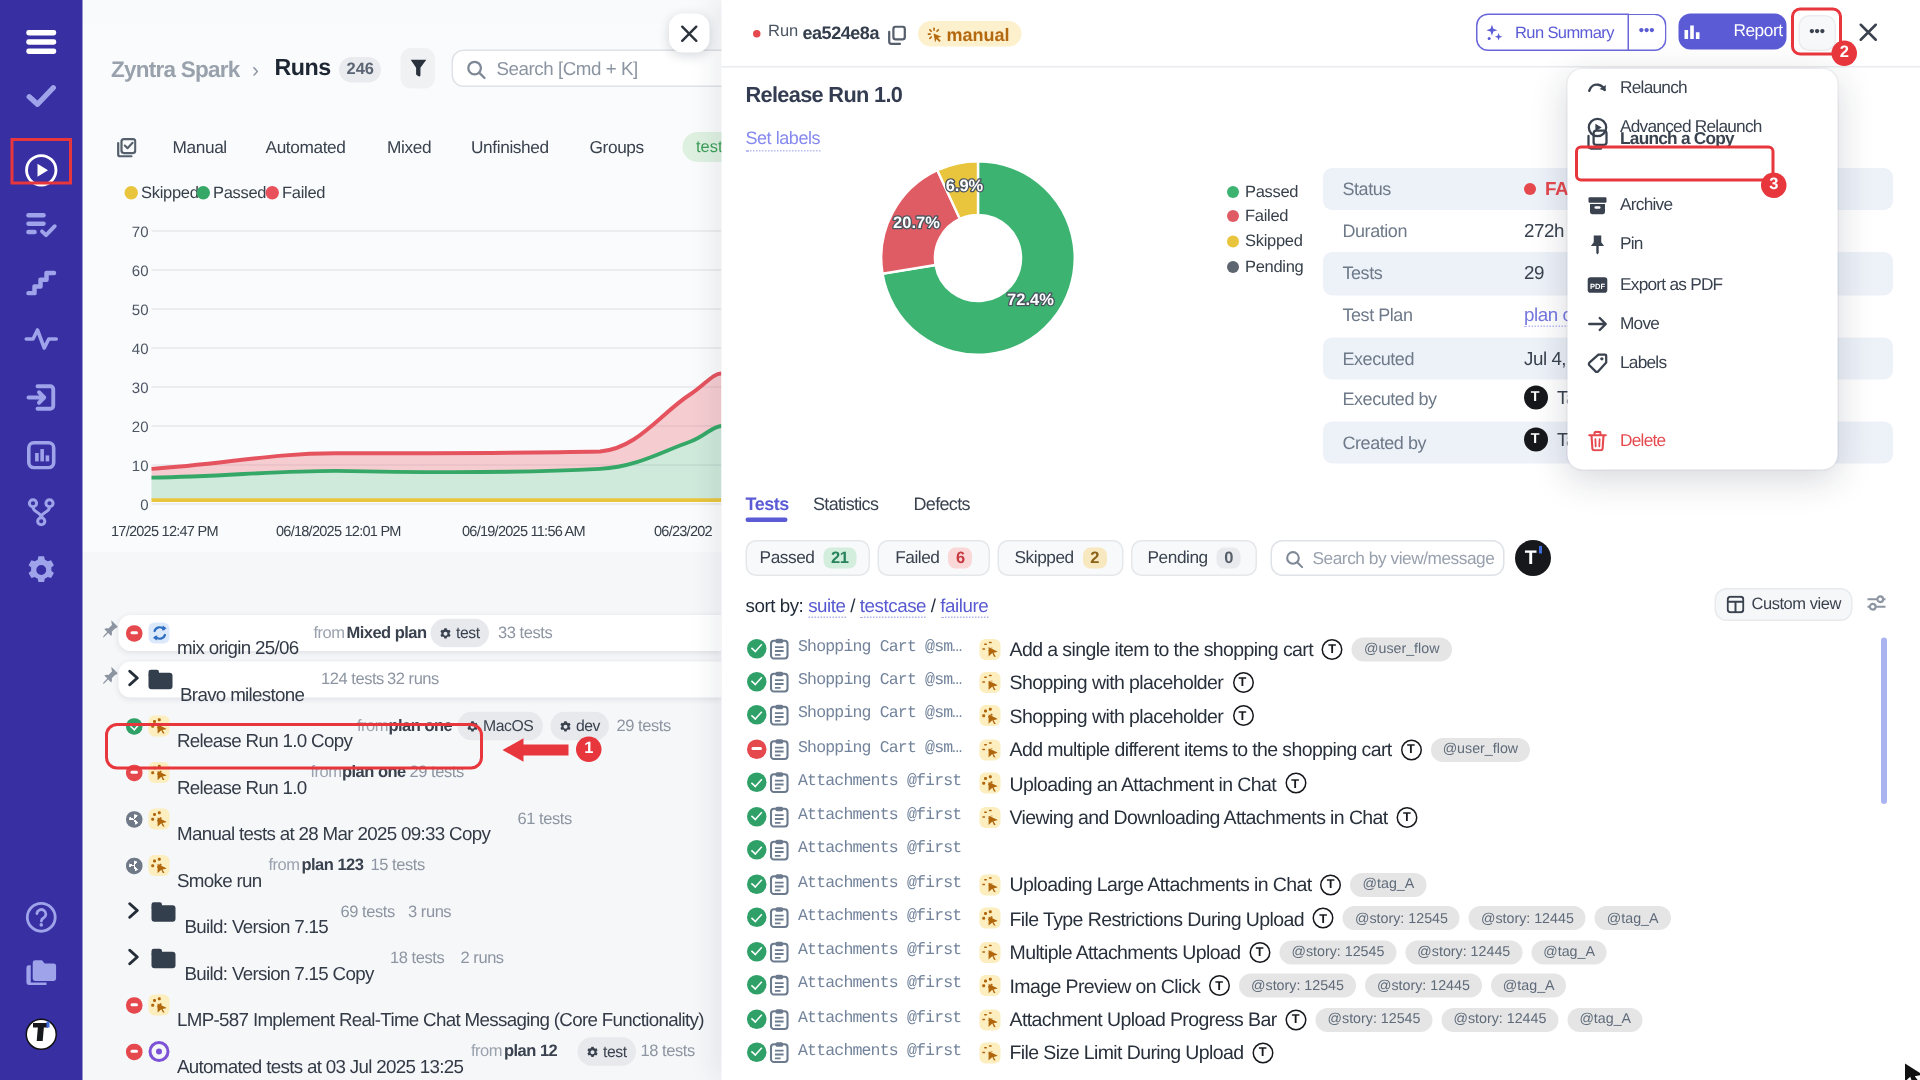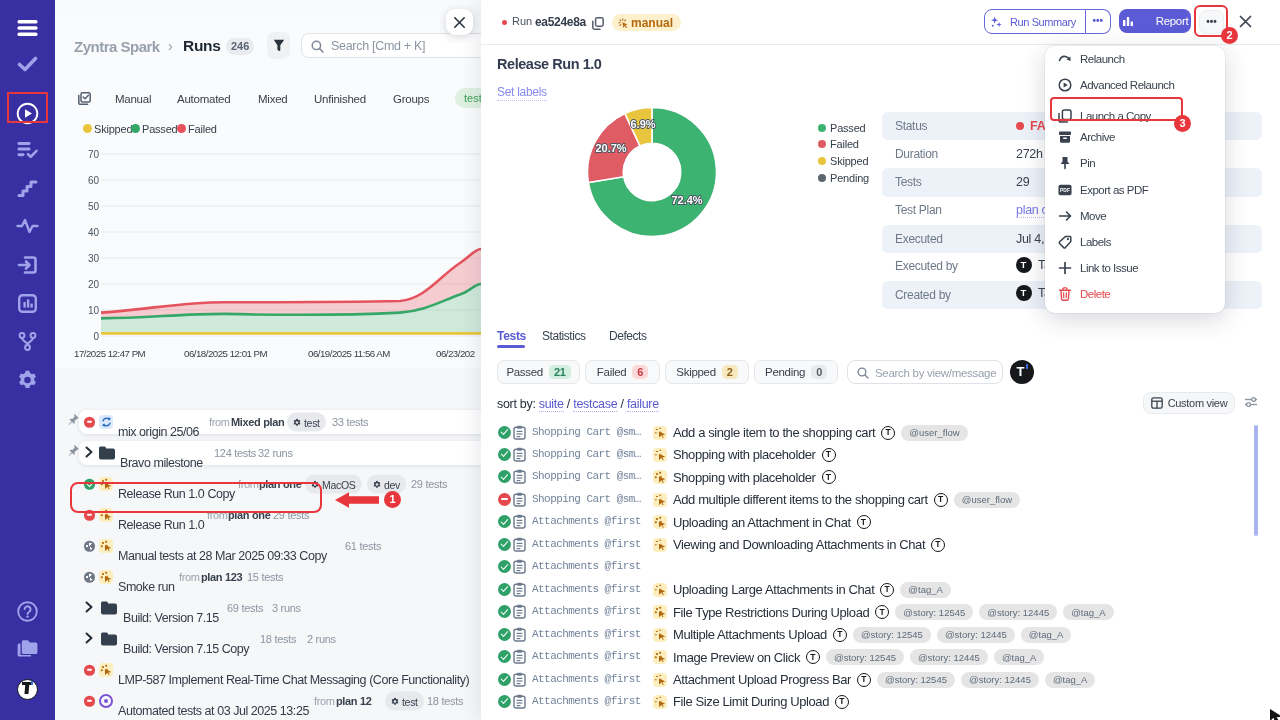--- a/index.html
+++ b/index.html
@@ -719,21 +719,21 @@
       </svg>
     <span>Relaunch</span>
   </div>
   <div class="mitem" style="top:26.1px;">
     <svg width="14" height="14" viewBox="0 0 14 14">
         <circle cx="7" cy="7" r="5.8" fill="none" stroke="#39424e" stroke-width="1.5"></circle>
         <path d="M5.6 4.5 L9.8 7 L5.6 9.5 Z" fill="#39424e"></path>
       </svg>
     <span>Advanced Relaunch</span>
   </div>
-  <div class="mitem" style="top:57px;">
+  <div class="mitem" style="top:34px;font-weight:bold;">
     <svg width="14" height="14" viewBox="0 0 14 14">
         <rect x="4.4" y="1" width="8.6" height="9.6" rx="1.8" fill="none" stroke="#39424e" stroke-width="1.5"></rect>
         <path d="M9.4 13 H2.8 A1.8 1.8 0 0 1 1 11.2 V4.6" fill="none" stroke="#39424e" stroke-width="1.5" stroke-linecap="round"></path>
       </svg>
     <span>Launch a Copy</span>
   </div>
   <div class="mitem" style="top:78.3px;">
     <svg width="14" height="14" viewBox="0 0 14 14">
         <rect x="1" y="1.5" width="12" height="3.6" rx="0.8" fill="#39424e"></rect>
         <path d="M2 6 H12 V11.4 A1.4 1.4 0 0 1 10.6 12.8 H3.4 A1.4 1.4 0 0 1 2 11.4 Z" fill="#39424e"></path>
@@ -759,26 +759,20 @@
         <path d="M1.5 7 H12 M8.5 3 L12.5 7 L8.5 11" fill="none" stroke="#39424e" stroke-width="1.6" stroke-linecap="round" stroke-linejoin="round"></path>
       </svg>
     <span>Move</span>
   </div>
   <div class="mitem" style="top:182.7px;">
     <svg width="14" height="14" viewBox="0 0 14 14">
         <path d="M7.6 1.4 H12 a0.8 0.8 0 0 1 0.8 0.8 V6.6 L7.4 12.6 a1.2 1.2 0 0 1 -1.7 0 L1.6 8.5 a1.2 1.2 0 0 1 0 -1.7 Z" fill="none" stroke="#39424e" stroke-width="1.5" stroke-linejoin="round"></path>
         <circle cx="9.9" cy="4.2" r="1.1" fill="#39424e"></circle>
       </svg>
     <span>Labels</span>
-  </div>
-  <div class="mitem" style="top:208.8px;">
-    <svg width="14" height="14" viewBox="0 0 14 14">
-        <path d="M7 1.5 V12.5 M1.5 7 H12.5" stroke="#39424e" stroke-width="1.7" stroke-linecap="round"></path>
-      </svg>
-    <span>Link to Issue</span>
   </div>
   <div class="mitem" style="top:234.9px;">
     <svg width="13" height="14" viewBox="0 0 13 14">
         <path d="M1 3.2 H12 M4.5 3 V1.8 A0.9 0.9 0 0 1 5.4 0.9 H7.6 A0.9 0.9 0 0 1 8.5 1.8 V3 M2.5 3.4 L3.1 12 A1.3 1.3 0 0 0 4.4 13.2 H8.6 A1.3 1.3 0 0 0 9.9 12 L10.5 3.4" fill="none" stroke="#e5484d" stroke-width="1.4" stroke-linecap="round"></path>
         <path d="M5.1 5.8 L5.3 10.6 M7.9 5.8 L7.7 10.6" stroke="#e5484d" stroke-width="1.2" stroke-linecap="round"></path>
       </svg>
     <span style="color:#e5484d;">Delete</span>
   </div>
 </div>
 

